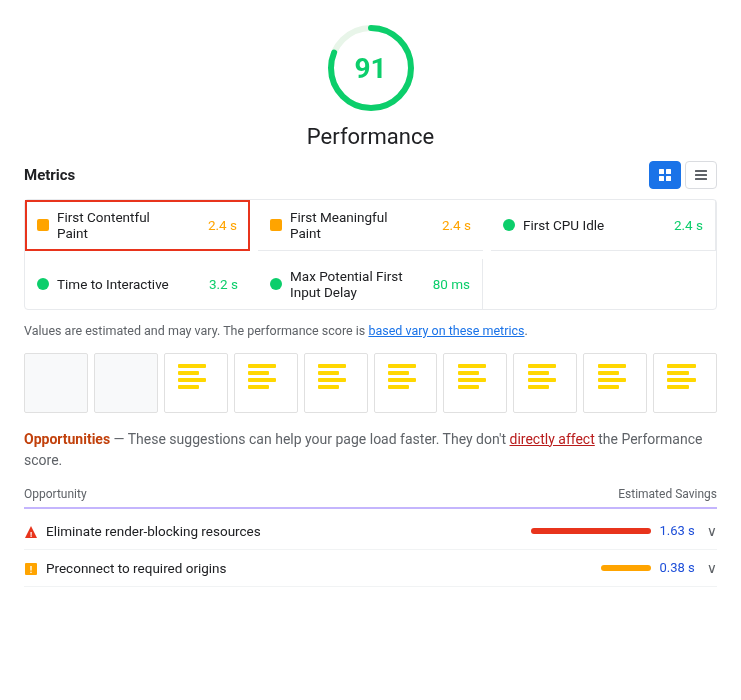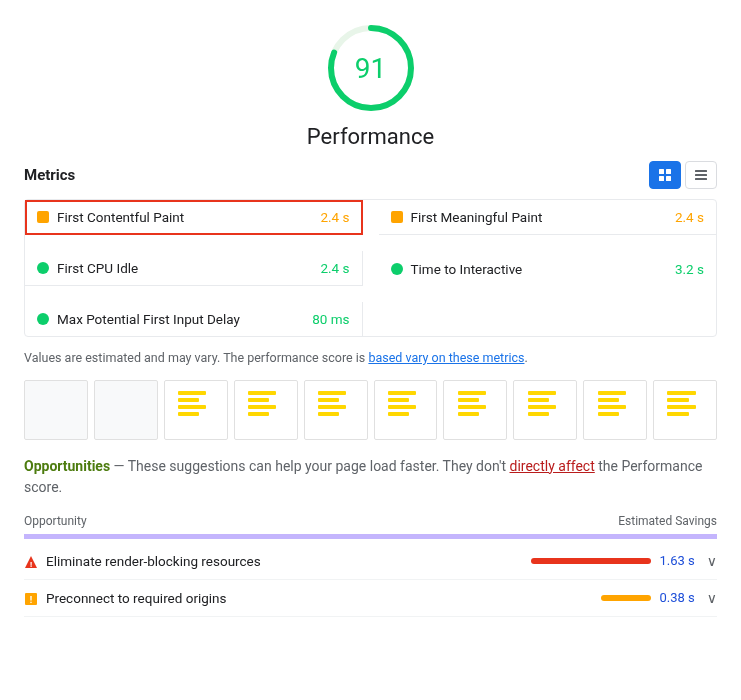--- a/index.html
+++ b/index.html
@@ -29,21 +29,21 @@
       transform: rotate(-90deg);
       width: 96px;
       height: 96px;
     }
     .score-circle .score-text {
       position: absolute;
       top: 50%;
       left: 50%;
       transform: translate(-50%, -50%);
       font-size: 28px;
-      font-weight: 400;
+      font-weight: 700;
       color: #0cce6b;
     }
     .perf-label {
       font-size: 22px;
       font-weight: 400;
       color: #202124;
     }
 
     
     .metrics-header {
@@ -74,22 +74,22 @@
       background: #fff;
     }
     .toggle-btn.active {
       background: #1a73e8;
       border-color: #1a73e8;
       color: #fff;
     }
 
     .metrics-grid {
       display: grid;
-      grid-template-columns: 1fr 1fr;
-      gap: 16px;
+      grid-template-columns: 1fr 1fr 1fr;
+      gap: 8px;
       border: 1px solid #e8eaed;
       border-radius: 4px;
     }
     .metric-item {
       display: flex;
       align-items: center;
       padding: 9px 12px;
       border-bottom: 1px solid #e8eaed;
       gap: 8px;
     }
@@ -179,32 +179,32 @@
     .page-line.medium { width: 80%; }
 
     
     .opportunities-header {
       font-size: 14px;
       color: #5f6368;
       margin-bottom: 12px;
       line-height: 1.5;
     }
     .opportunities-header strong {
-      color: #4d7c0f;
+      color: #c2410c;
     }
     .opportunities-header a {
       color: #b91c1c;
       text-decoration: underline;
     }
 
     .opp-table-header {
       display: flex;
       justify-content: space-between;
       padding: 4px 0 6px 0;
-      border-bottom: 5px solid #c4b5fd;
+      border-bottom: 2px solid #c4b5fd;
       margin-bottom: 4px;
     }
     .opp-col-label {
       font-size: 12px;
       color: #5f6368;
     }
 
     .opp-item {
       display: flex;
       align-items: center;

